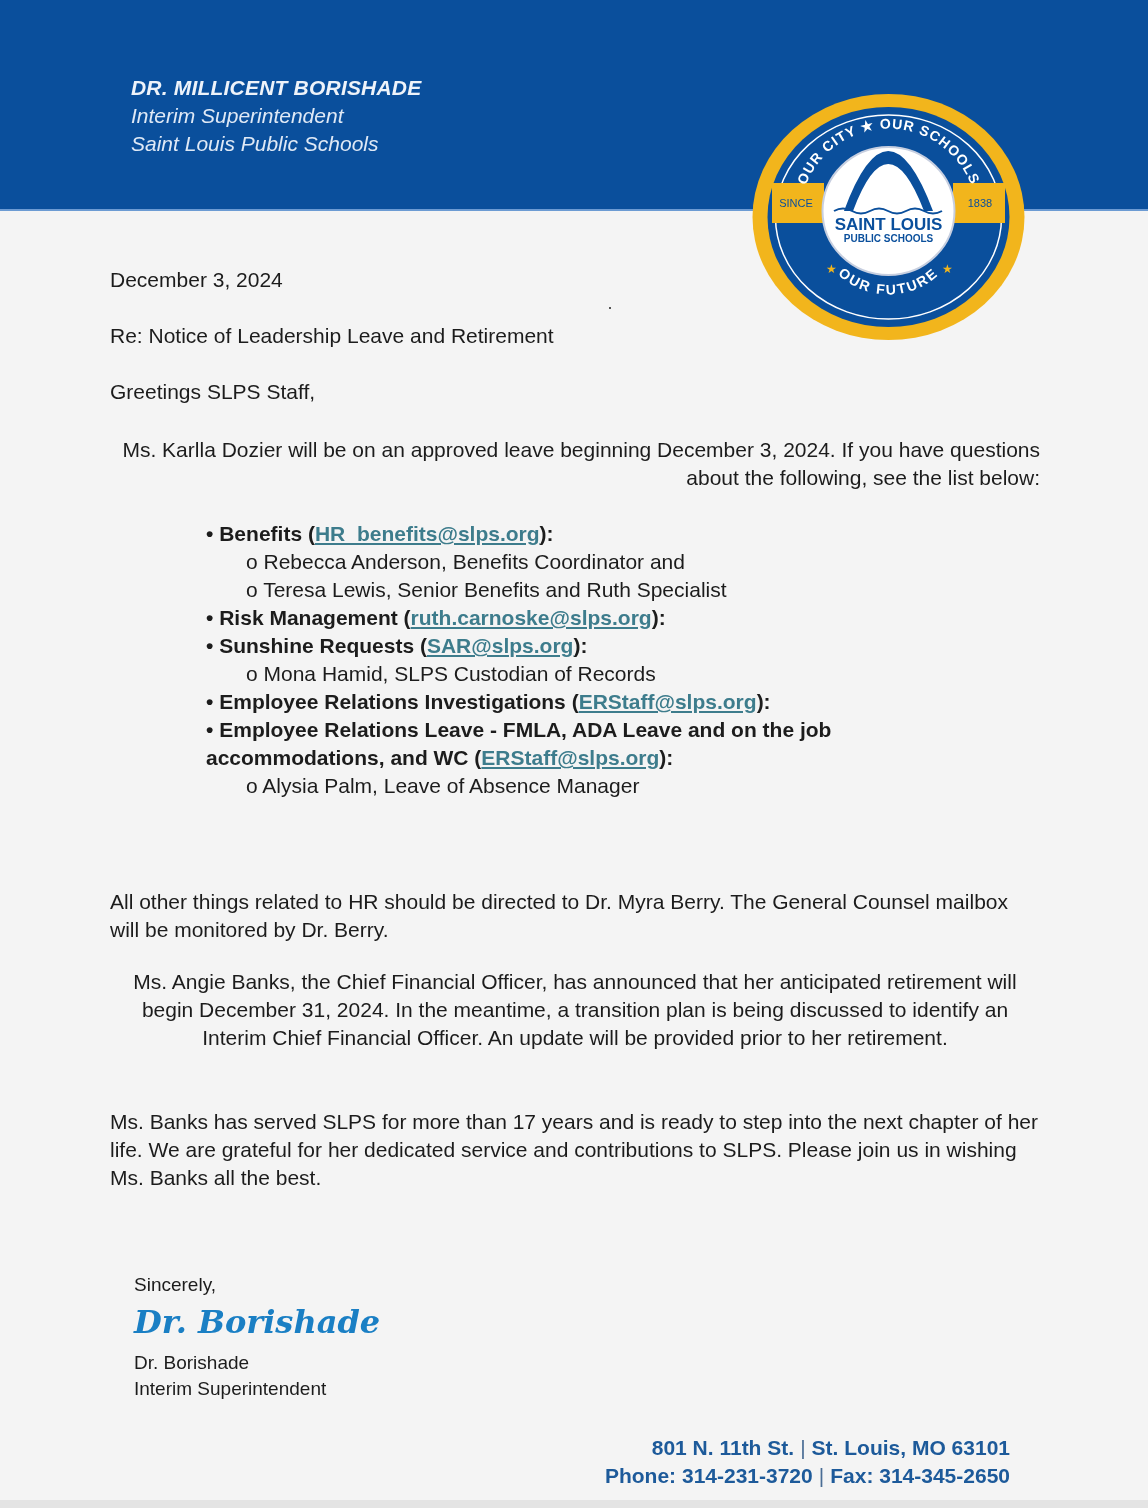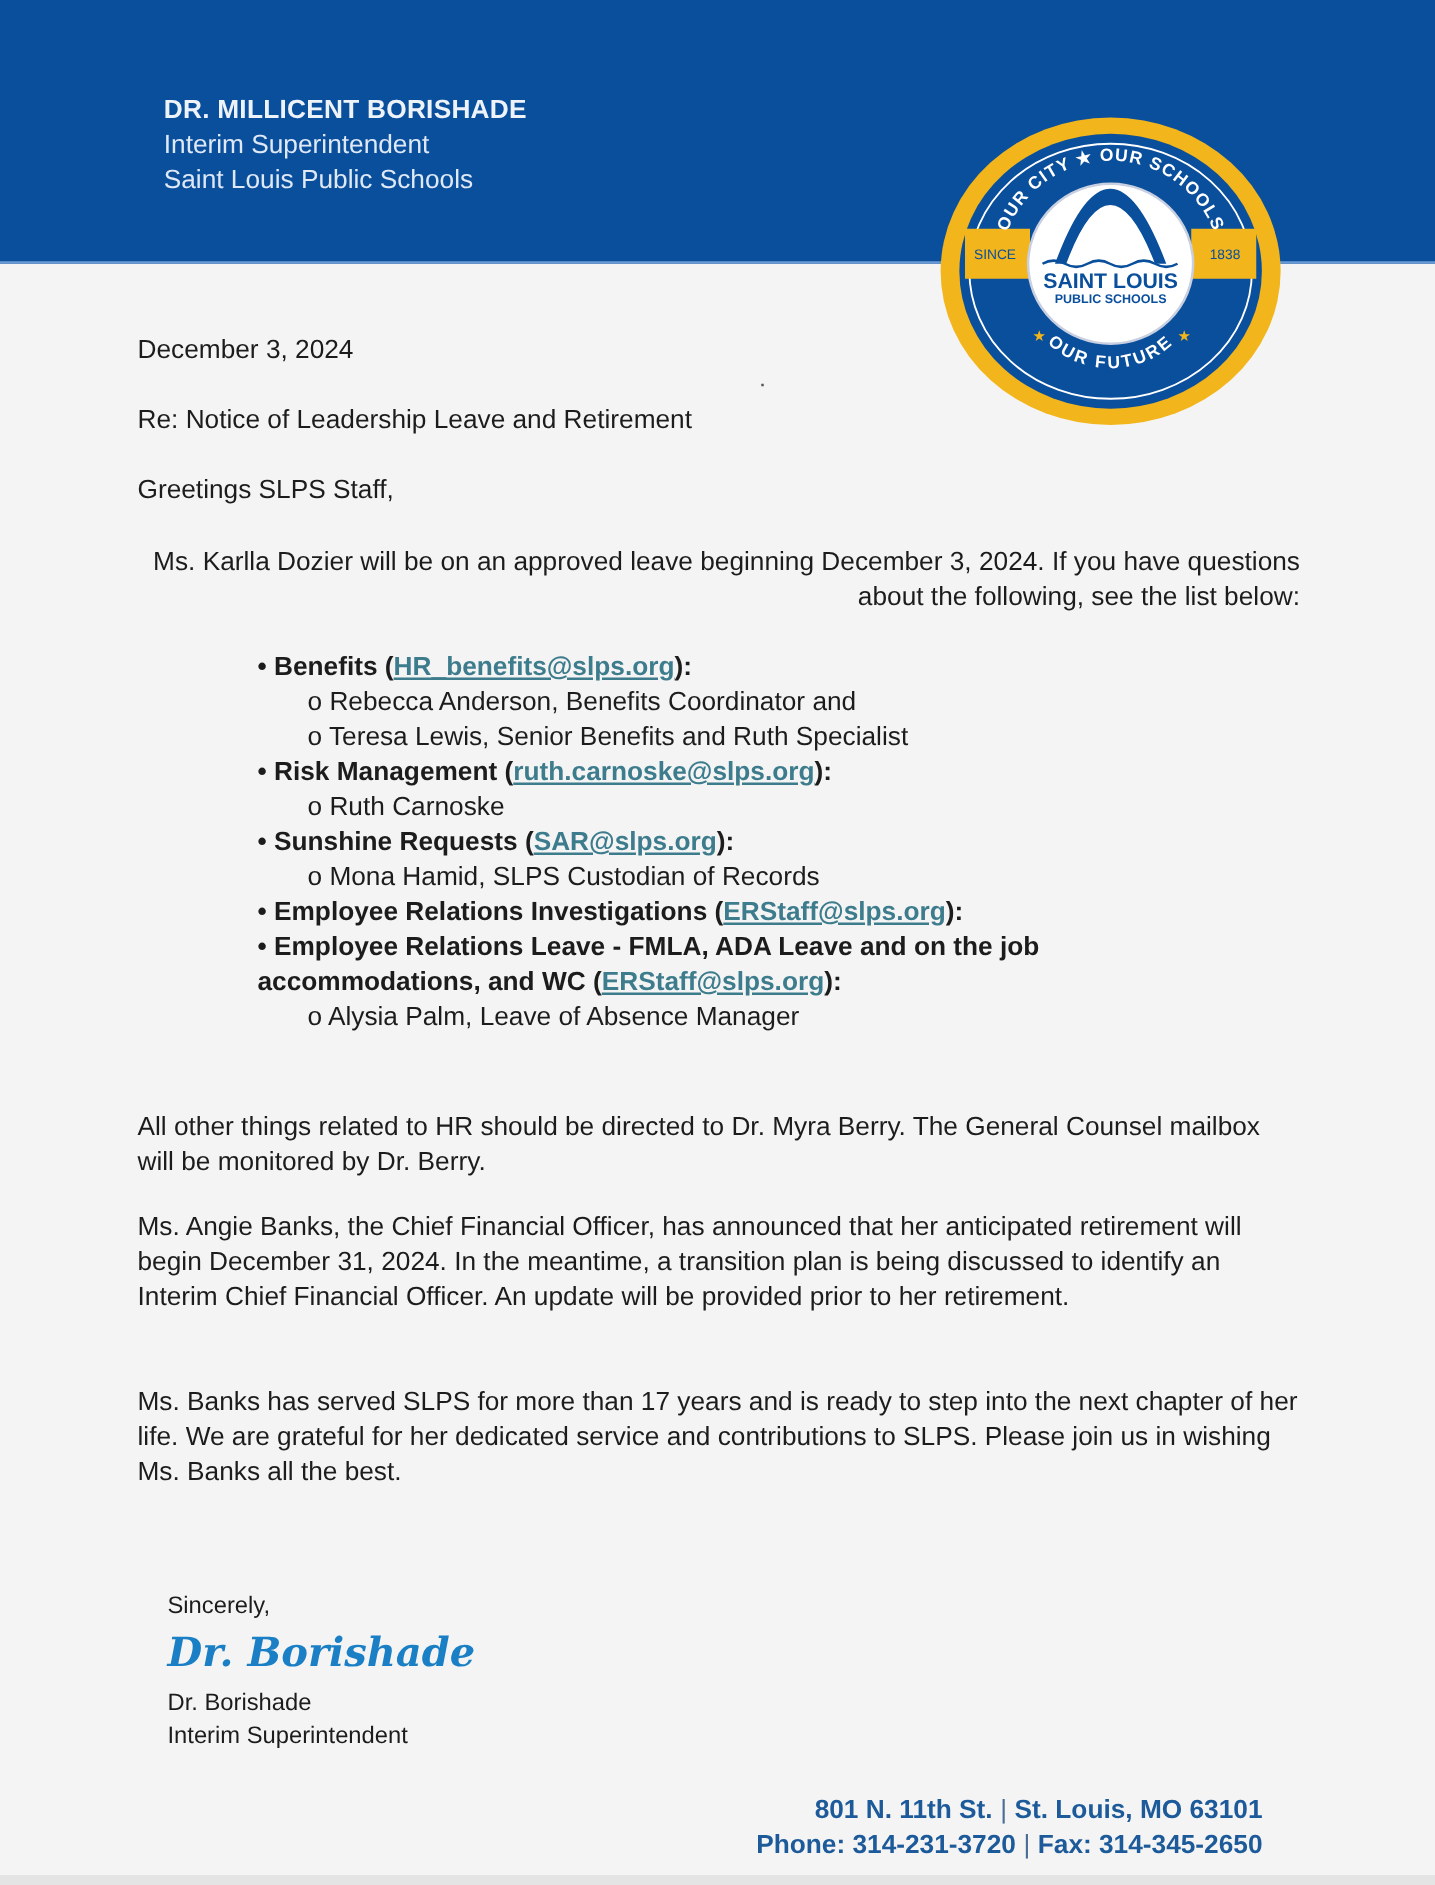--- a/index.html
+++ b/index.html
@@ -7,37 +7,37 @@
     width:1148px; height:1508px; position:relative; overflow:hidden;
     background:#f4f4f4;
     font-family:"Liberation Sans", sans-serif;
     color:#1c1c1c;
   }
   .header {
     position:absolute; left:0; top:0; width:1148px; height:209px;
     background:#0a4f9c;
     border-bottom:2px solid #6c9bd3;
   }
-  .header-text { position:absolute; left:131px; top:74px; color:#eef3fa; }
+  .header-text { position:absolute; left:131px; top:74px; color:#eef3fa;font-style:italic; }
   .header-name { font-weight:bold; font-size:21px; letter-spacing:0.2px; line-height:28px; }
   .header-line { font-size:21px; line-height:28px; color:#dfe9f6; }
 
   .seal { position:absolute; left:752px; top:93px; width:273px; height:248px; }
   .date { position:absolute; left:110px; top:268px; font-size:21px; }
   .re { position:absolute; left:110px; top:324px; font-size:21px; }
   .greet { position:absolute; left:110px; top:380px; font-size:21px; }
   .intro { position:absolute; left:110px; top:436px; width:930px; font-size:21px; line-height:28px;text-align:right; }
 
   .list { position:absolute; left:178px; top:520px; width:760px; font-size:21px; line-height:28px; }
   .li-head { font-weight:bold;margin-left:28px; }
   .li-head a { color:#3d7c8c; text-decoration:underline; font-weight:bold; }
   .li-sub { padding-left:68px; }
 
   .p1 { position:absolute; left:110px; top:888px; width:930px; font-size:21px; line-height:28px; }
-  .p2 { position:absolute; left:110px; top:968px; width:930px; font-size:21px; line-height:28px; }
+  .p2 { position:absolute; left:110px; top:968px; width:930px; font-size:21px; line-height:28px;text-align:center; }
   .p3 { position:absolute; left:110px; top:1108px; width:930px; font-size:21px; line-height:28px; }
 
   .sign { position:absolute; left:134px; top:1272px; font-size:19px; line-height:26px; }
   .signature {
     font-family:"DejaVu Serif", serif; font-style:italic; font-weight:bold;
     color:#1a7fc4; font-size:32px; line-height:44px; margin:2px 0 6px 0;
   }
   .footer { position:absolute; right:138px; top:1434px; text-align:right; color:#1d5a9a; font-weight:bold; font-size:21px; line-height:28px; }
   .footer .sep { font-weight:normal; color:#4a6d95; padding:0 6px; }
   .bottom-shadow { position:absolute; left:0; top:1500px; width:1148px; height:8px; background:#e4e4e4; }
@@ -95,21 +95,20 @@
       <span>Benefits (</span><a>HR_benefits@slps.org</a><span>):</span>
     </div>
     <div class="li-sub">o Rebecca Anderson, Benefits Coordinator and</div>
     <div class="li-sub">o Teresa Lewis, Senior Benefits and Ruth Specialist</div>
   </div>
   <div>
     <div class="li-head">
       <span>•</span>
       <span>Risk Management (</span><a>ruth.carnoske@slps.org</a><span>):</span>
     </div>
-    <div class="li-sub">o Ruth Carnoske</div>
   </div>
   <div>
     <div class="li-head">
       <span>•</span>
       <span>Sunshine Requests (</span><a>SAR@slps.org</a><span>):</span>
     </div>
     <div class="li-sub">o Mona Hamid, SLPS Custodian of Records</div>
   </div>
   <div>
     <div class="li-head">

